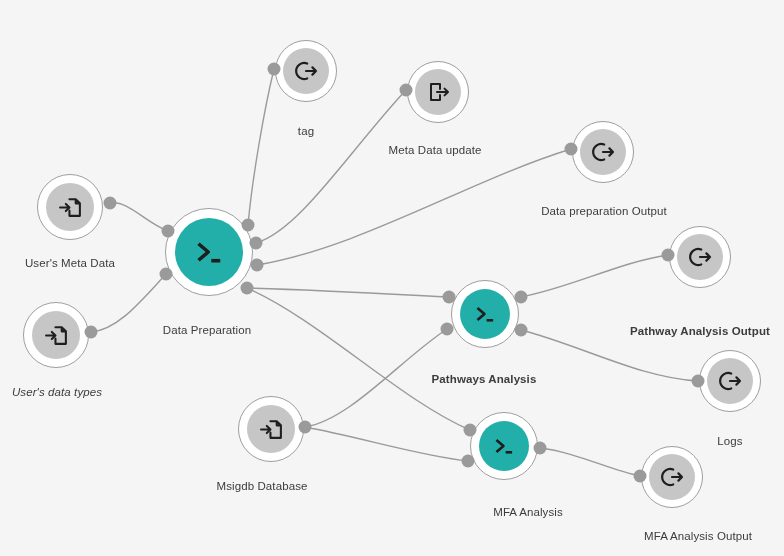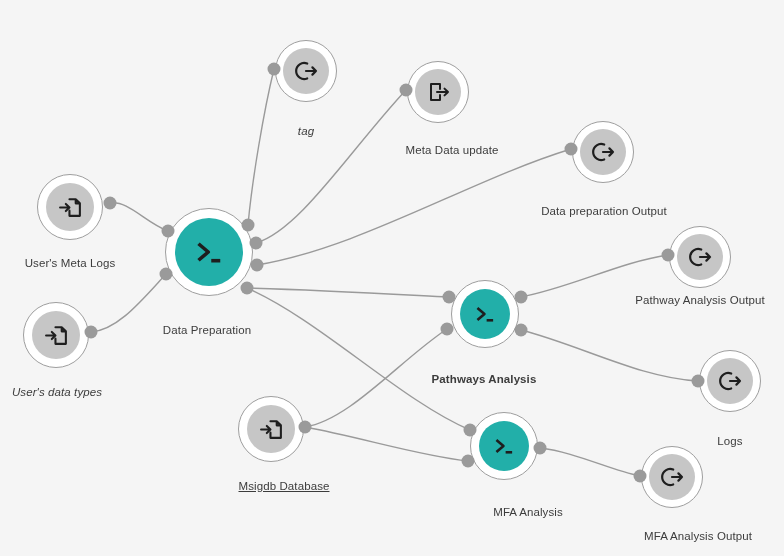--- a/index.html
+++ b/index.html
@@ -99,41 +99,41 @@
   <div id="node-layer">
       <div class="node node-io" style="left: 70px; top: 207px; width: 66px; height: 66px;">
         <div class="node-inner" style="width: 48px; height: 48px;">
           <svg class="glyph" width="25" height="25" viewBox="0 0 24 24">
             <path d="M11 4 h6 l4 4 v12 h-10 v-5 M21 8 h-4 v-4" fill="none" stroke="#1e1e1e" stroke-width="2" stroke-linejoin="round" stroke-linecap="round"></path>
             <path d="M2 12 h8 M7.5 8.6 L11 12 L7.5 15.4" fill="none" stroke="#1e1e1e" stroke-width="2" stroke-linejoin="round" stroke-linecap="round"></path>
           </svg>
         </div>
       </div>
       <div class="port" style="left: 110px; top: 203px;"></div>
-      <div class="node-label" style="left: 70px; top: 258px;">User's Meta Logs</div>
+      <div class="node-label" style="left: 70px; top: 258px;">User's Meta Data</div>
       <div class="node node-io" style="left: 56px; top: 335px; width: 66px; height: 66px;">
         <div class="node-inner" style="width: 48px; height: 48px;">
           <svg class="glyph" width="25" height="25" viewBox="0 0 24 24">
             <path d="M11 4 h6 l4 4 v12 h-10 v-5 M21 8 h-4 v-4" fill="none" stroke="#1e1e1e" stroke-width="2" stroke-linejoin="round" stroke-linecap="round"></path>
             <path d="M2 12 h8 M7.5 8.6 L11 12 L7.5 15.4" fill="none" stroke="#1e1e1e" stroke-width="2" stroke-linejoin="round" stroke-linecap="round"></path>
           </svg>
         </div>
       </div>
       <div class="port" style="left: 91px; top: 332px;"></div>
       <div class="node-label" style="left: 57px; top: 387px; font-style: italic;">User's data types</div>
       <div class="node node-io" style="left: 271px; top: 429px; width: 66px; height: 66px;">
         <div class="node-inner" style="width: 48px; height: 48px;">
           <svg class="glyph" width="25" height="25" viewBox="0 0 24 24">
             <path d="M11 4 h6 l4 4 v12 h-10 v-5 M21 8 h-4 v-4" fill="none" stroke="#1e1e1e" stroke-width="2" stroke-linejoin="round" stroke-linecap="round"></path>
             <path d="M2 12 h8 M7.5 8.6 L11 12 L7.5 15.4" fill="none" stroke="#1e1e1e" stroke-width="2" stroke-linejoin="round" stroke-linecap="round"></path>
           </svg>
         </div>
       </div>
       <div class="port" style="left: 305px; top: 427px;"></div>
-      <div class="node-label" style="left: 284px; top: 481px; text-decoration: underline;">Msigdb Database</div>
+      <div class="node-label" style="left: 262px; top: 481px;">Msigdb Database</div>
       <div class="node node-proc" style="left: 209px; top: 252px; width: 88px; height: 88px;">
         <div class="node-inner" style="width: 68px; height: 68px;">
           <svg class="glyph" width="36" height="36" viewBox="0 0 24 24">
             <path d="M5 6.5 L11.5 12 L5 17.5" fill="none" stroke="#1e1e1e" stroke-width="2.4" stroke-linejoin="round" stroke-linecap="butt"></path>
             <path d="M13.5 17.8 h6" fill="none" stroke="#1e1e1e" stroke-width="2.4" stroke-linecap="butt"></path>
           </svg>
         </div>
       </div>
       <div class="port" style="left: 168px; top: 231px;"></div>
       <div class="port" style="left: 166px; top: 274px;"></div>
@@ -169,51 +169,51 @@
       <div class="node-label" style="left: 528px; top: 507px;">MFA Analysis</div>
       <div class="node node-io" style="left: 306px; top: 71px; width: 62px; height: 62px;">
         <div class="node-inner" style="width: 46px; height: 46px;">
           <svg class="glyph" width="24" height="24" viewBox="0 0 24 24">
             <path d="M13.2 4.6 A8 8 0 1 0 13.2 19.4" fill="none" stroke="#1e1e1e" stroke-width="2.2" stroke-linecap="round"></path>
             <path d="M12 12 h10 M18.4 8.4 L22 12 L18.4 15.6" fill="none" stroke="#1e1e1e" stroke-width="2.2" stroke-linejoin="round" stroke-linecap="round"></path>
           </svg>
         </div>
       </div>
       <div class="port" style="left: 274px; top: 69px;"></div>
-      <div class="node-label" style="left: 306px; top: 126px; font-style: italic;">tag</div>
+      <div class="node-label" style="left: 306px; top: 126px;">tag</div>
       <div class="node node-io" style="left: 438px; top: 92px; width: 62px; height: 62px;">
         <div class="node-inner" style="width: 46px; height: 46px;">
           <svg class="glyph" width="24" height="24" viewBox="0 0 24 24">
             <path d="M14 4 h-9 v16 h9 M14 9 v-5 M14 20 v-5" fill="none" stroke="#1e1e1e" stroke-width="2" stroke-linejoin="round" stroke-linecap="round"></path>
             <path d="M11 12 h11 M18.5 8.6 L22 12 L18.5 15.4" fill="none" stroke="#1e1e1e" stroke-width="2" stroke-linejoin="round" stroke-linecap="round"></path>
           </svg>
         </div>
       </div>
       <div class="port" style="left: 406px; top: 90px;"></div>
-      <div class="node-label" style="left: 452px; top: 145px;">Meta Data update</div>
+      <div class="node-label" style="left: 435px; top: 145px;">Meta Data update</div>
       <div class="node node-io" style="left: 603px; top: 152px; width: 62px; height: 62px;">
         <div class="node-inner" style="width: 46px; height: 46px;">
           <svg class="glyph" width="24" height="24" viewBox="0 0 24 24">
             <path d="M13.2 4.6 A8 8 0 1 0 13.2 19.4" fill="none" stroke="#1e1e1e" stroke-width="2.2" stroke-linecap="round"></path>
             <path d="M12 12 h10 M18.4 8.4 L22 12 L18.4 15.6" fill="none" stroke="#1e1e1e" stroke-width="2.2" stroke-linejoin="round" stroke-linecap="round"></path>
           </svg>
         </div>
       </div>
       <div class="port" style="left: 571px; top: 149px;"></div>
       <div class="node-label" style="left: 604px; top: 206px;">Data preparation Output</div>
       <div class="node node-io" style="left: 700px; top: 257px; width: 62px; height: 62px;">
         <div class="node-inner" style="width: 46px; height: 46px;">
           <svg class="glyph" width="24" height="24" viewBox="0 0 24 24">
             <path d="M13.2 4.6 A8 8 0 1 0 13.2 19.4" fill="none" stroke="#1e1e1e" stroke-width="2.2" stroke-linecap="round"></path>
             <path d="M12 12 h10 M18.4 8.4 L22 12 L18.4 15.6" fill="none" stroke="#1e1e1e" stroke-width="2.2" stroke-linejoin="round" stroke-linecap="round"></path>
           </svg>
         </div>
       </div>
       <div class="port" style="left: 668px; top: 255px;"></div>
-      <div class="node-label" style="left: 700px; top: 295px;">Pathway Analysis Output</div>
+      <div class="node-label" style="left: 700px; top: 326px; font-weight: bold;">Pathway Analysis Output</div>
       <div class="node node-io" style="left: 730px; top: 381px; width: 62px; height: 62px;">
         <div class="node-inner" style="width: 46px; height: 46px;">
           <svg class="glyph" width="24" height="24" viewBox="0 0 24 24">
             <path d="M13.2 4.6 A8 8 0 1 0 13.2 19.4" fill="none" stroke="#1e1e1e" stroke-width="2.2" stroke-linecap="round"></path>
             <path d="M12 12 h10 M18.4 8.4 L22 12 L18.4 15.6" fill="none" stroke="#1e1e1e" stroke-width="2.2" stroke-linejoin="round" stroke-linecap="round"></path>
           </svg>
         </div>
       </div>
       <div class="port" style="left: 698px; top: 381px;"></div>
       <div class="node-label" style="left: 730px; top: 436px; text-align: right;">Logs</div>

